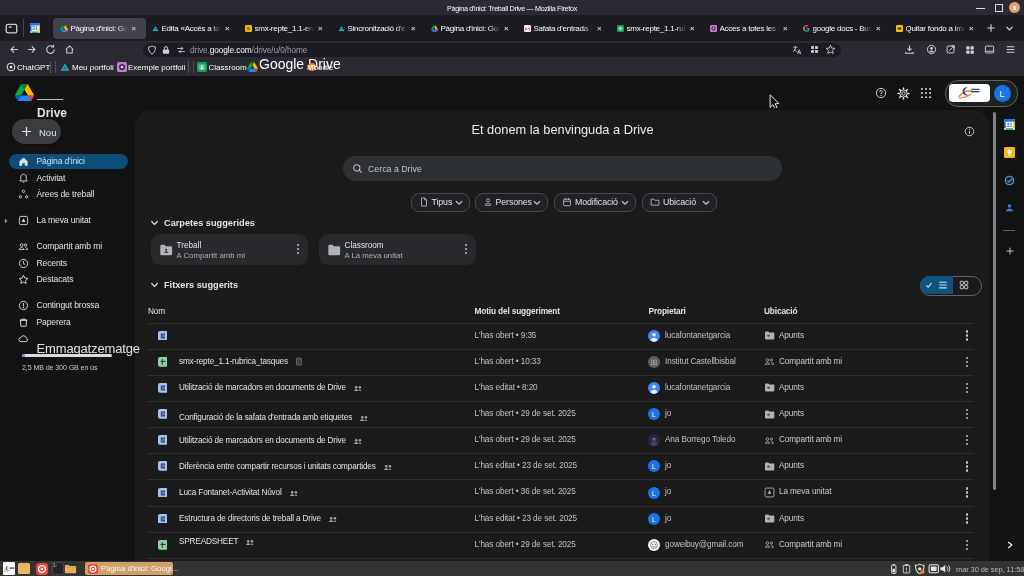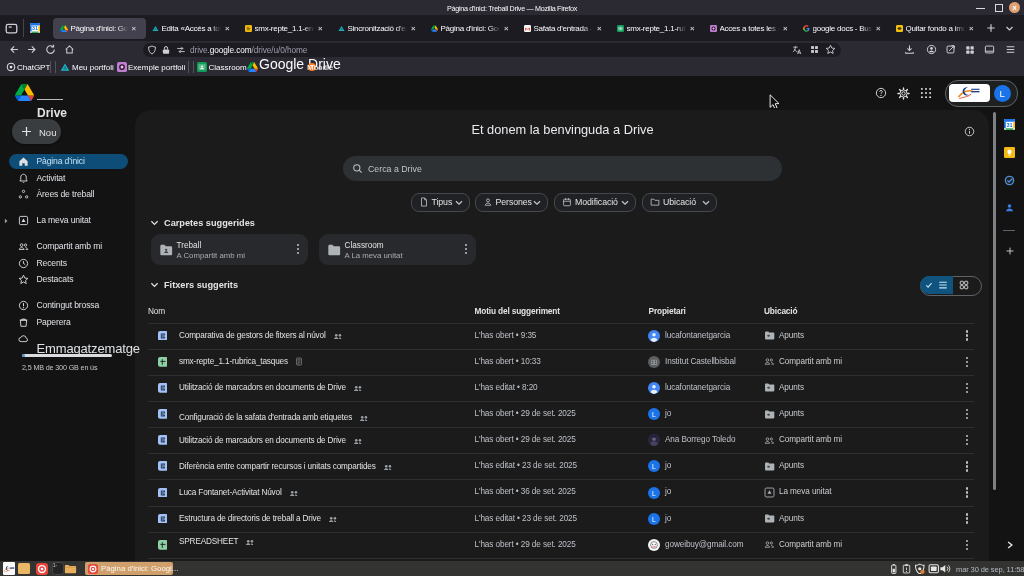--- a/index.html
+++ b/index.html
@@ -428,26 +428,20 @@
 <div class="a" style="left:148px;top:479.4px;width:826px;height:1px;background:#2e2f31"></div>
 <div class="a" style="left:148px;top:505.5px;width:826px;height:1px;background:#2e2f31"></div>
 <div class="a" style="left:148px;top:531.7px;width:826px;height:1px;background:#2e2f31"></div>
 <div class="a" style="left:148px;top:557.9px;width:826px;height:1px;background:#2e2f31"></div>
 <svg class="a" style="left:157.5px;top:330.7px" width="9.8" height="9.8" viewBox="0 0 16 16">
       <rect width="16" height="16" rx="3.4" fill="#a2c2f5"></rect>
       <rect x="4.6" y="4" width="6.8" height="8.2" rx="0.6" fill="#2c3d5c"></rect>
       <path d="M6 6.3h4M6 8.2h4M6 10h2.8" stroke="#a2c2f5" stroke-width="0.9"></path>
       <rect x="9.6" y="7.3" width="1.8" height="1.9" fill="#a2c2f5"></rect>
     </svg>
-<div class="a" style="left:179px;top:327.6px;height:16px;display:flex;align-items:center;white-space:nowrap;font-size:8.2px;letter-spacing:-0.15px;color:#e3e3e3;font-weight:500">Comparativa de gestors de fitxers al núvol<svg width="9" height="9" viewBox="0 0 14 13" style="margin-left:7px">
-        <circle cx="5" cy="6.3" r="2" fill="#9aa0a6"></circle>
-        <path d="M1.5 12c.4-1.8 1.9-2.8 3.5-2.8s3.1 1 3.5 2.8z" fill="#9aa0a6"></path>
-        <circle cx="10.8" cy="6.3" r="2" fill="#9aa0a6"></circle>
-        <path d="M9.5 9.4c1.6.1 3 1 3.4 2.6H9.8" fill="#9aa0a6"></path>
-      </svg></div>
 <div class="a tx" style="left:474.5px;top:330.575px;font-size:8.2px;color:#bdc1c6;font-weight:normal;letter-spacing:-0.1px">L'has obert • 9:35</div>
 <svg class="a" style="left:647.5px;top:329.6px" width="12" height="12" viewBox="0 0 16 16">
       <circle cx="8" cy="8" r="8" fill="#4285f4"></circle>
       <circle cx="8" cy="6.3" r="2.4" fill="#e8f0fe"></circle>
       <path d="M3.4 13.3a5 5 0 0 1 9.2 0A7.9 7.9 0 0 1 8 16a7.9 7.9 0 0 1-4.6-2.7z" fill="#e8f0fe"></path>
     </svg>
 <div class="a tx" style="left:665px;top:330.575px;font-size:8.2px;color:#bdc1c6;font-weight:normal;letter-spacing:-0.1px">lucafontanetgarcia</div>
 <svg class="a" style="left:764px;top:330.1px" width="11" height="11" viewBox="0 0 16 16">
       <path d="M1.5 3.2C1.5 2.5 2.1 2 2.8 2h3.4l1.4 1.7h6.1c.7 0 1.3.6 1.3 1.3v7.5c0 .7-.6 1.3-1.3 1.3H2.8c-.7 0-1.3-.6-1.3-1.3z" fill="#aeb3b7"></path>
       <path d="M6.5 10.5 9 8.2 6.5 6v1.5H4.5v1.5h2z" fill="#3a3d40"></path>

